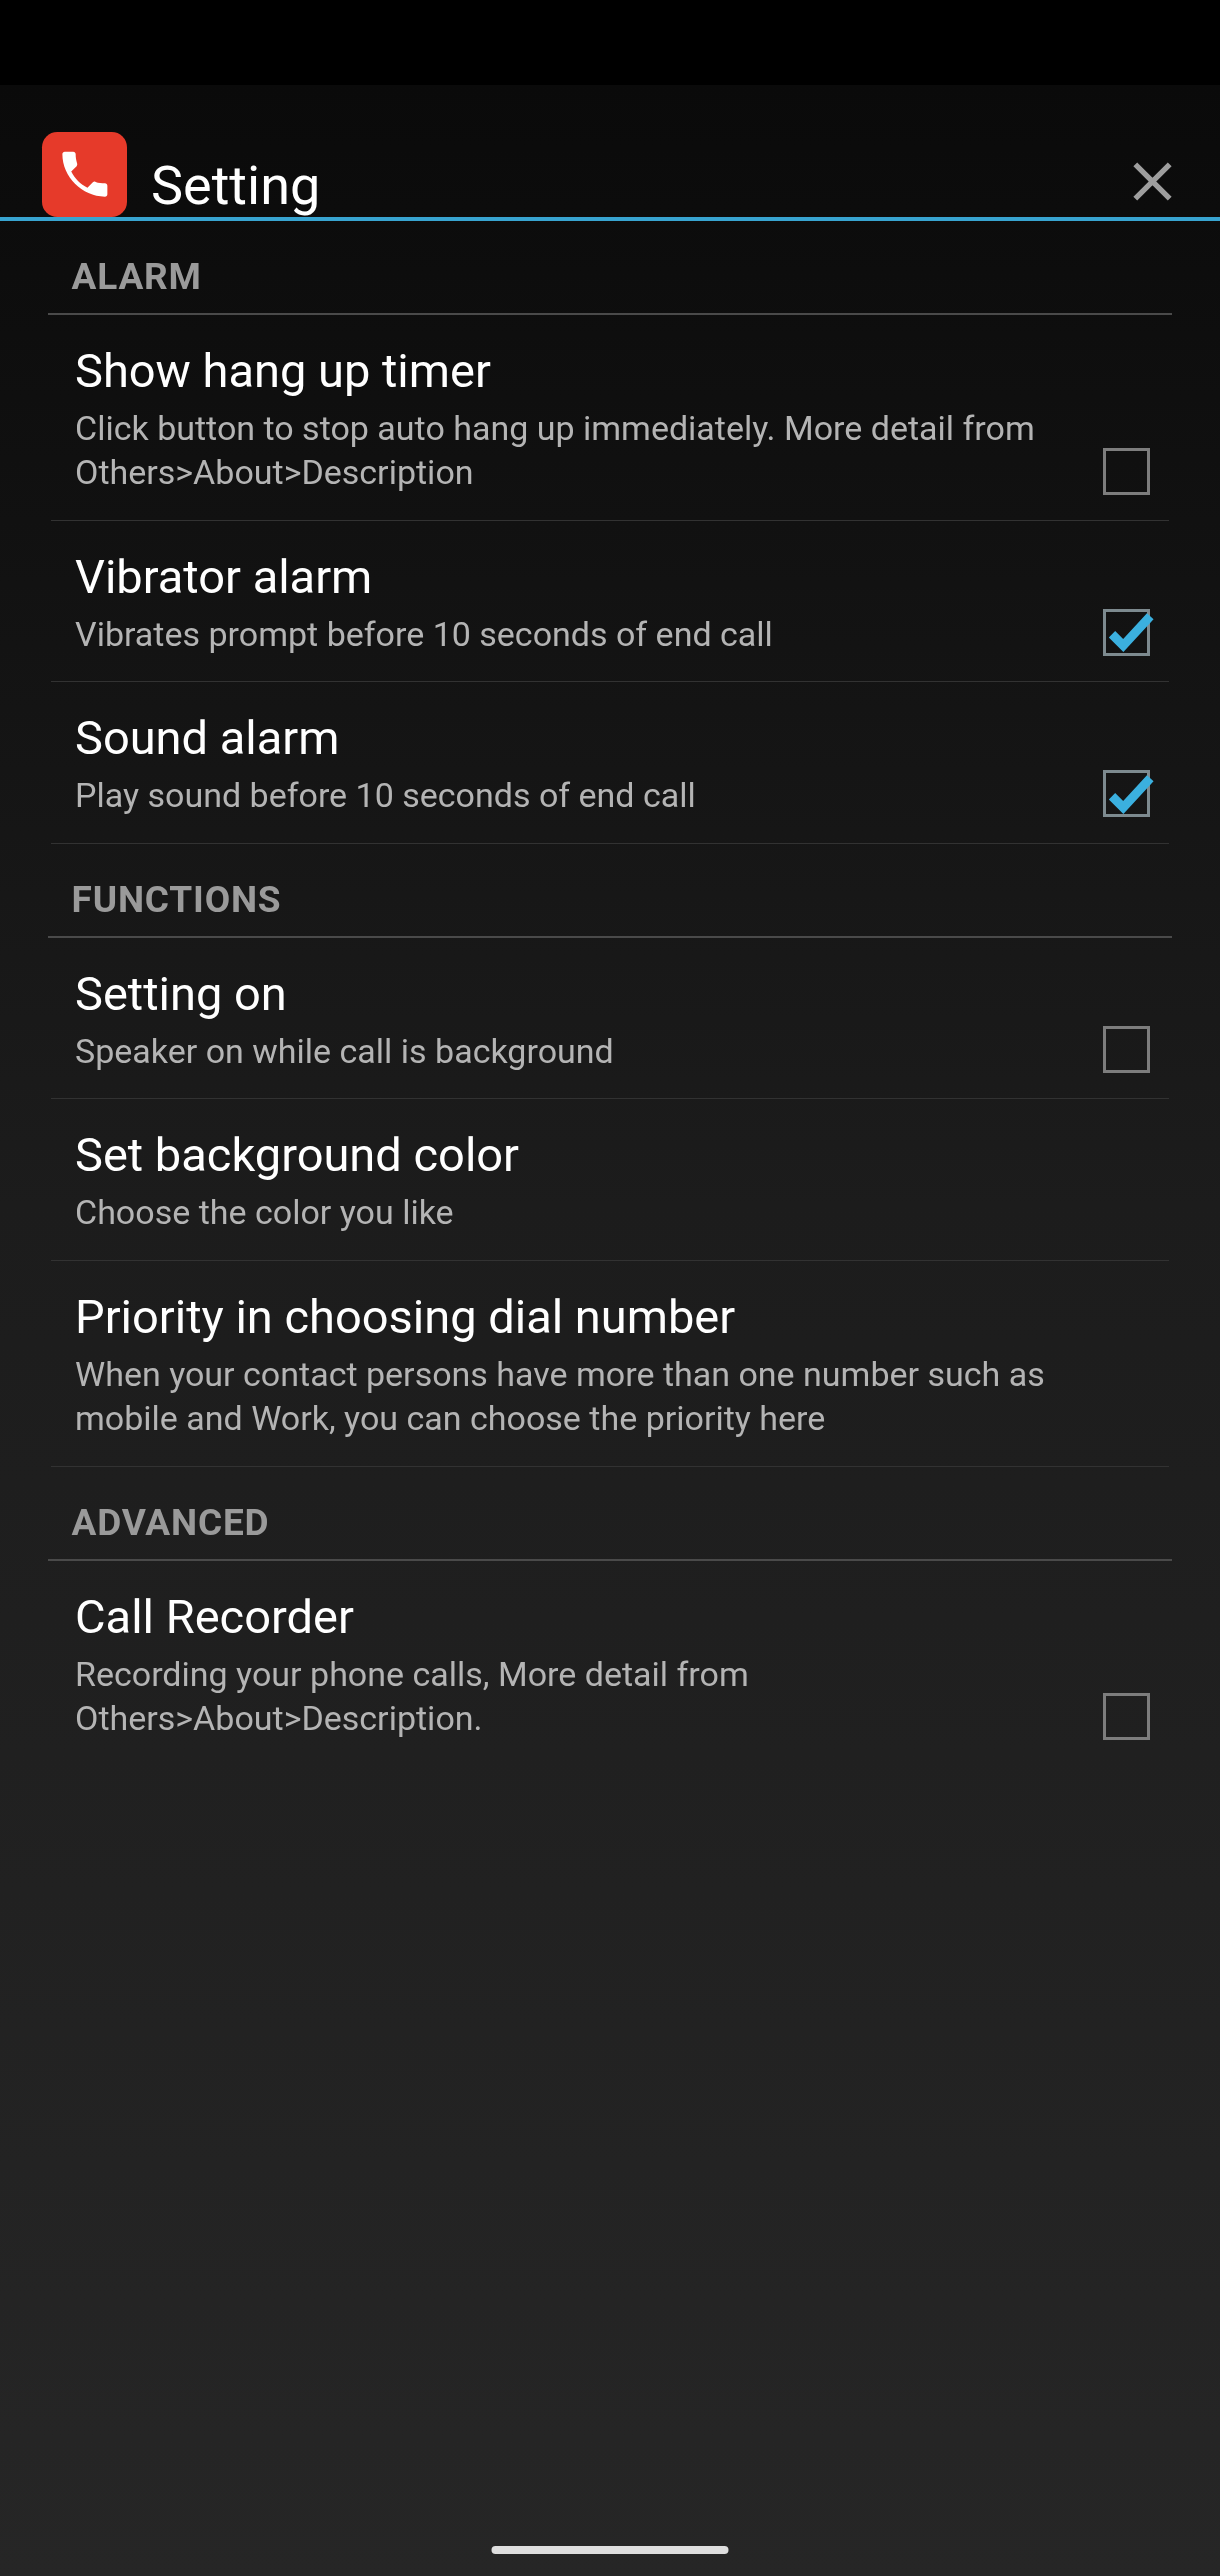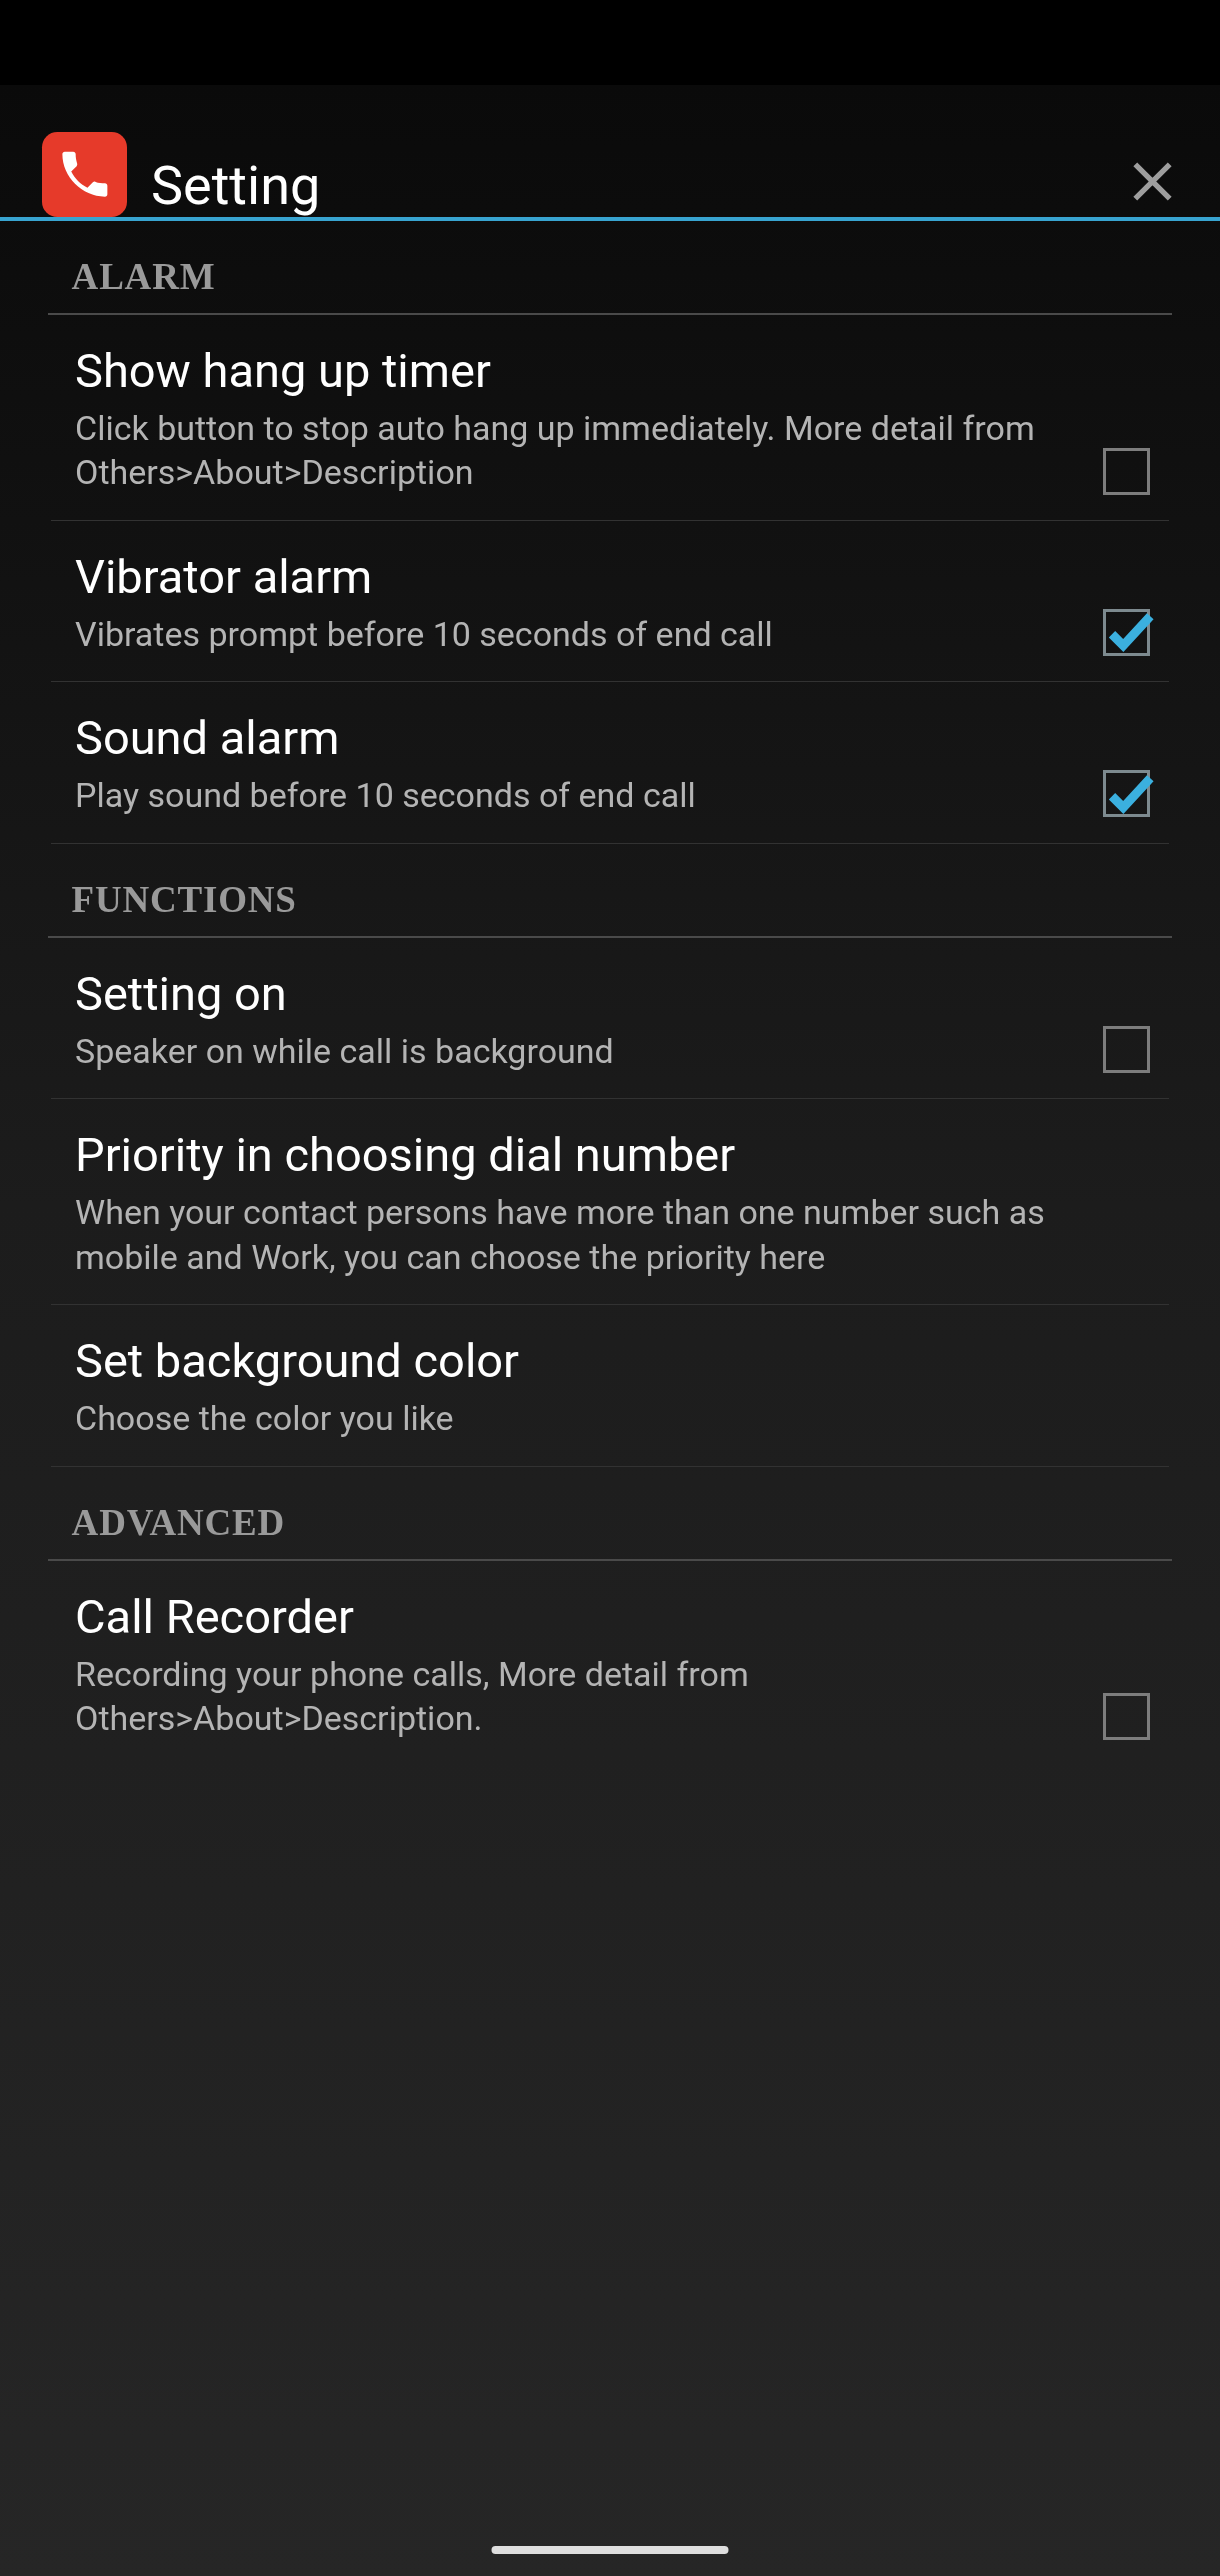--- a/index.html
+++ b/index.html
@@ -42,21 +42,20 @@
     .section-header {
       padding-top: 34px;
       padding-bottom: 15.3px;
       color: #9a9a9a;
       font-size: 37px;
       font-weight: 700;
       letter-spacing: 0.8px;
       border-bottom: 2.5px solid #4a4a4a;
       margin: 0 -3.4px;
       padding-left: 24px;
-      font-family: Liberation Serif, serif;
     }
 
     .row {
       display: flex;
       align-items: flex-end;
       padding: 27px 0 25.4px 24px;
       border-bottom: 1.7px solid #323232;
     }
     .row:last-child { border-bottom: none; gap: 42px; }
     .row .text { flex: 1; padding-right: 17px; }
@@ -159,29 +158,29 @@
         <div class="primary">Setting on</div>
         <div class="secondary">Speaker on while call is background</div>
       </div>
       <div class="ctl">
         <div class="checkbox"></div>
       </div>
     </div>
 
     <div class="row">
       <div class="text">
-        <div class="primary">Priority in choosing dial number</div>
-        <div class="secondary">When your contact persons have more than one number such as mobile and Work, you can choose the priority here</div>
+        <div class="primary">Set background color</div>
+        <div class="secondary">Choose the color you like</div>
       </div>
     </div>
 
     <div class="row">
       <div class="text">
-        <div class="primary">Set background color</div>
-        <div class="secondary">Choose the color you like</div>
+        <div class="primary">Priority in choosing dial number</div>
+        <div class="secondary">When your contact persons have more than one number such as mobile and Work, you can choose the priority here</div>
       </div>
     </div>
 
     <div class="section-header">ADVANCED</div>
 
     <div class="row">
       <div class="text">
         <div class="primary">Call Recorder</div>
         <div class="secondary">Recording your phone calls, More detail from Others&gt;About&gt;Description.</div>
       </div>

